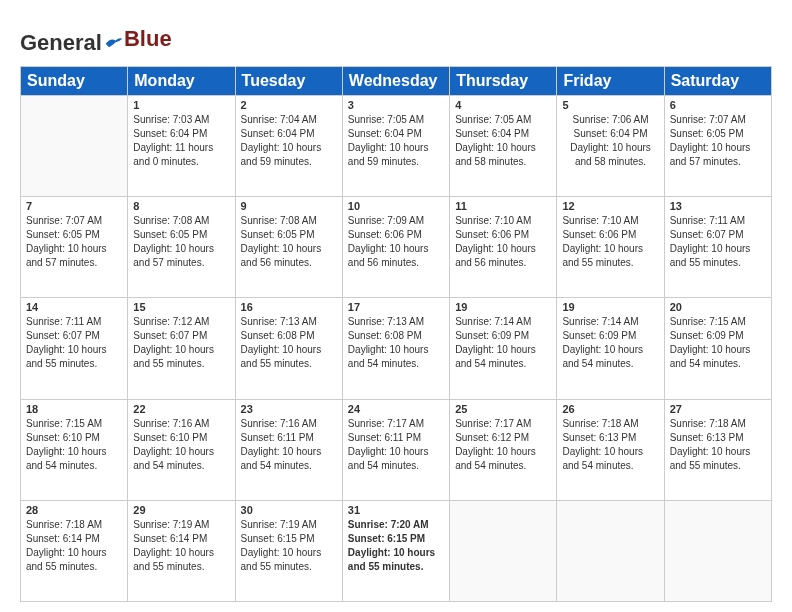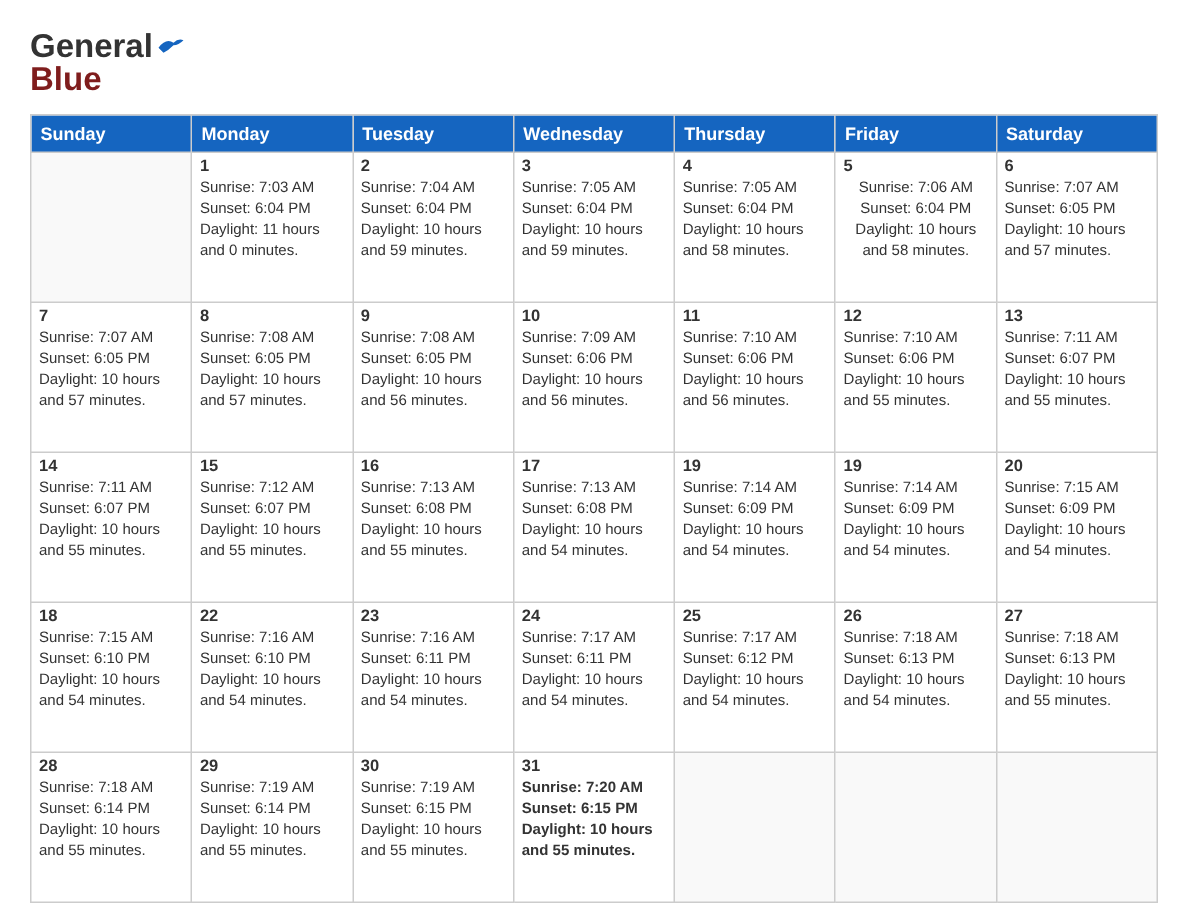--- a/index.html
+++ b/index.html
@@ -18,22 +18,23 @@
       flex-direction: column;
     }
     .header {
       display: flex;
       justify-content: space-between;
       align-items: flex-start;
       margin-bottom: 10px;
     }
     .logo {
       display: flex;
-      flex-direction: column;
+      flex-direction: row;
       align-items: flex-start;
+      margin-top: 12px;
     }
     .logo-bird {
       width: 20px;
       height: 16px;
       margin-left: 2px;
     }
     .logo-line {
       display: flex;
       align-items: center;
     }
@@ -51,21 +52,21 @@
       color: #555;
     }
     .calendar {
       width: 100%;
       border-collapse: collapse;
       flex: 1;
     }
     .calendar th {
       background-color: #1565c0;
       color: #fff;
-      font-size: 12px;
+      font-size: 16px;
       font-weight: bold;
       padding: 5px 6px;
       border: 1px solid #ccc;
       text-align: left;
     }
     .calendar td {
       border: 1px solid #ccc;
       vertical-align: top;
       padding: 3px 5px;
       width: 107px;

